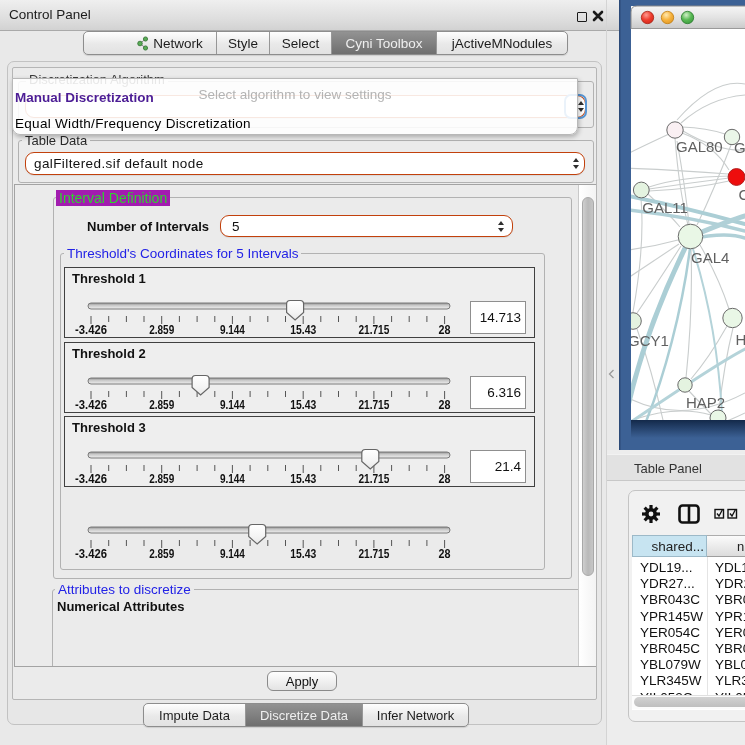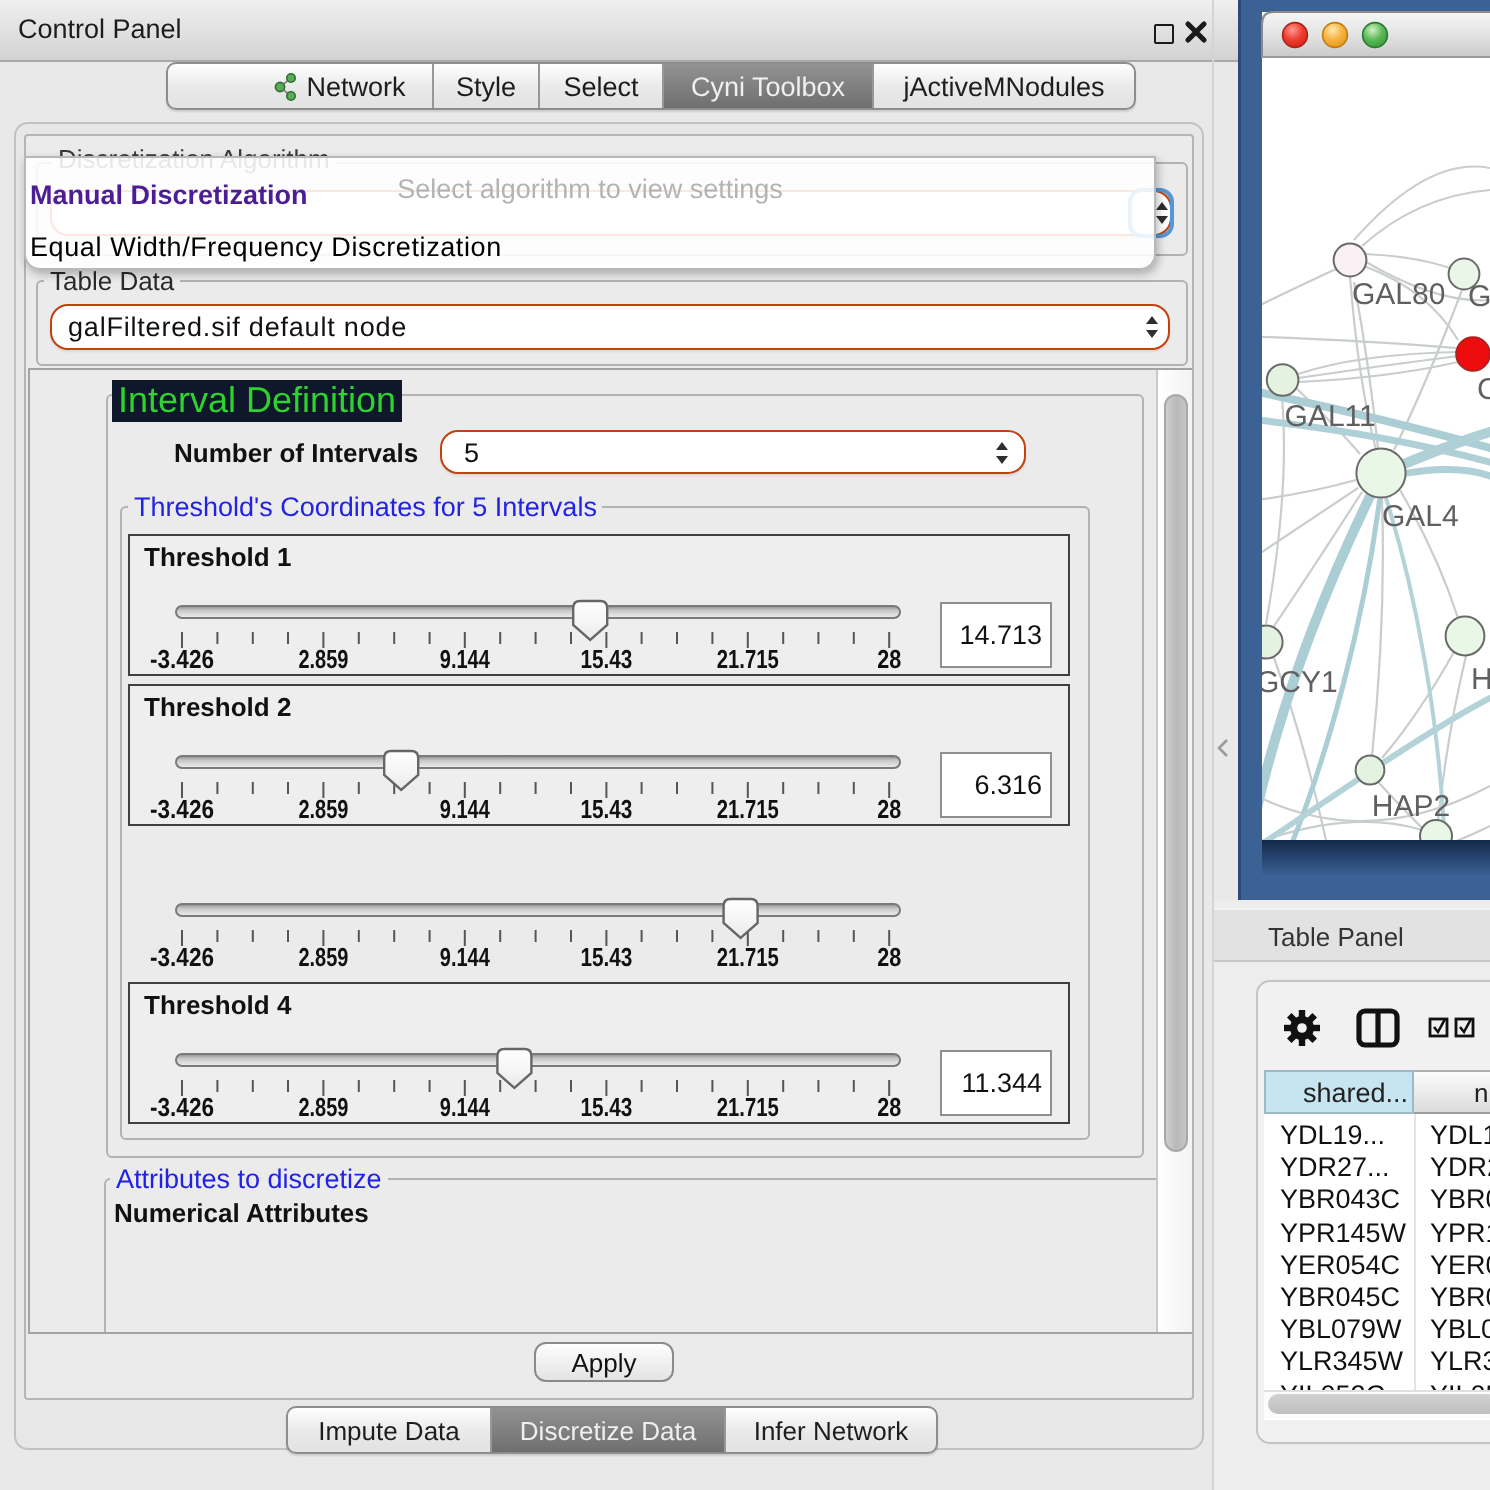--- a/index.html
+++ b/index.html
@@ -75,21 +75,21 @@
 <div class="combo" style="left:25px;top:152px;width:560px;height:23px;padding-left:8px;letter-spacing:0.4px;">galFiltered.sif default node</div>
 <div class="spinarrows" style="left:572.5px;top:158px;"></div>
 
 <div class="abs" style="left:14px;top:184px;width:582px;height:483px;border:1px solid #a3a3a3;
   box-sizing:border-box;background:#ebebeb;"></div>
 
 <div class="abs" style="left:15px;top:185px;width:563px;height:481px;overflow:hidden;">
  <div style="position:absolute;left:-15px;top:-185px;width:620px;height:745px;">
 
   <div class="grp" style="left:53px;top:197px;width:517px;height:380px;"></div>
-  <div class="grplab" style="left:56px;top:190px;background:#0f172a;color:#2fd32f;font-size:18px;">Interval Definition</div>
+  <div class="grplab" style="left:56px;top:190px;background:#a21caf;color:#2fd32f;font-size:14px;">Interval Definition</div>
   <div class="abs" style="left:87px;top:219px;font-size:13px;font-weight:bold;color:#111;">Number of Intervals</div>
   <div class="combo" style="left:220px;top:215px;width:293px;height:22px;padding-left:11px;">5</div>
   <div class="spinarrows" style="left:498px;top:221px;"></div>
 
   <div class="grp" style="left:60px;top:253px;width:483px;height:315px;"></div>
   <div class="grplab" style="left:64px;top:246px;background:#ebebeb;color:#2222e6;font-size:13.5px;">Threshold's Coordinates for 5 Intervals</div>
 
   <div class="tbox" style="top:267px;">
 <div class="tlab">Threshold 1</div>
 <div class="vbox">14.713</div>
@@ -179,20 +179,24 @@
           <line x1="356.9" y1="23" x2="356.9" y2="29" stroke="#555" stroke-width="1"></line>
           <line x1="374.6" y1="23" x2="374.6" y2="31" stroke="#555" stroke-width="1"></line>
 <text x="5.0" y="41" font-size="13" font-weight="bold" fill="#111" textLength="32" lengthAdjust="spacingAndGlyphs" font-family="Liberation Sans, sans-serif">-3.426</text>
           <text x="79.2" y="41" font-size="13" font-weight="bold" fill="#111" textLength="25" lengthAdjust="spacingAndGlyphs" font-family="Liberation Sans, sans-serif">2.859</text>
           <text x="149.9" y="41" font-size="13" font-weight="bold" fill="#111" textLength="25" lengthAdjust="spacingAndGlyphs" font-family="Liberation Sans, sans-serif">9.144</text>
           <text x="220.2" y="41" font-size="13" font-weight="bold" fill="#111" textLength="26" lengthAdjust="spacingAndGlyphs" font-family="Liberation Sans, sans-serif">15.43</text>
           <text x="288.4" y="41" font-size="13" font-weight="bold" fill="#111" textLength="31" lengthAdjust="spacingAndGlyphs" font-family="Liberation Sans, sans-serif">21.715</text>
           <text x="368.6" y="41" font-size="13" font-weight="bold" fill="#111" textLength="12" lengthAdjust="spacingAndGlyphs" font-family="Liberation Sans, sans-serif">28</text>
 <path d="M 122.1 11 Q 122.1 7.5 125.6 7.5 L 135.6 7.5 Q 139.1 7.5 139.1 11 L 139.1 19.5 L 130.6 27 L 122.1 19.5 Z" fill="url(#thg342)" stroke="#666" stroke-width="1.2"></path>
 </svg>
+<div class="tbox" style="top:416px;">
+<div class="tlab">Threshold 3</div>
+<div class="vbox">21.4</div>
+</div>
 <svg style="position:absolute;left:70px;top:442px;" width="394" height="46" viewBox="0 0 394 46">
 <defs>
             <linearGradient id="trk416" x1="0" y1="0" x2="0" y2="1">
               <stop offset="0" stop-color="#8a8a8a"></stop>
               <stop offset="0.35" stop-color="#c6c6c6"></stop>
               <stop offset="0.8" stop-color="#e3e3e3"></stop>
               <stop offset="1" stop-color="#efefef"></stop>
             </linearGradient>
 <linearGradient id="thg416" x1="0" y1="0" x2="0" y2="1">
               <stop offset="0" stop-color="#ffffff"></stop>
@@ -223,24 +227,20 @@
           <line x1="356.9" y1="23" x2="356.9" y2="29" stroke="#555" stroke-width="1"></line>
           <line x1="374.6" y1="23" x2="374.6" y2="31" stroke="#555" stroke-width="1"></line>
 <text x="5.0" y="41" font-size="13" font-weight="bold" fill="#111" textLength="32" lengthAdjust="spacingAndGlyphs" font-family="Liberation Sans, sans-serif">-3.426</text>
           <text x="79.2" y="41" font-size="13" font-weight="bold" fill="#111" textLength="25" lengthAdjust="spacingAndGlyphs" font-family="Liberation Sans, sans-serif">2.859</text>
           <text x="149.9" y="41" font-size="13" font-weight="bold" fill="#111" textLength="25" lengthAdjust="spacingAndGlyphs" font-family="Liberation Sans, sans-serif">9.144</text>
           <text x="220.2" y="41" font-size="13" font-weight="bold" fill="#111" textLength="26" lengthAdjust="spacingAndGlyphs" font-family="Liberation Sans, sans-serif">15.43</text>
           <text x="288.4" y="41" font-size="13" font-weight="bold" fill="#111" textLength="31" lengthAdjust="spacingAndGlyphs" font-family="Liberation Sans, sans-serif">21.715</text>
           <text x="368.6" y="41" font-size="13" font-weight="bold" fill="#111" textLength="12" lengthAdjust="spacingAndGlyphs" font-family="Liberation Sans, sans-serif">28</text>
 <path d="M 291.8 11 Q 291.8 7.5 295.3 7.5 L 305.3 7.5 Q 308.8 7.5 308.8 11 L 308.8 19.5 L 300.3 27 L 291.8 19.5 Z" fill="url(#thg416)" stroke="#666" stroke-width="1.2"></path>
 </svg>
-<div class="tbox" style="top:491px;">
-<div class="tlab">Threshold 4</div>
-<div class="vbox">11.344</div>
-</div>
 <svg style="position:absolute;left:70px;top:517px;" width="394" height="46" viewBox="0 0 394 46">
 <defs>
             <linearGradient id="trk491" x1="0" y1="0" x2="0" y2="1">
               <stop offset="0" stop-color="#8a8a8a"></stop>
               <stop offset="0.35" stop-color="#c6c6c6"></stop>
               <stop offset="0.8" stop-color="#e3e3e3"></stop>
               <stop offset="1" stop-color="#efefef"></stop>
             </linearGradient>
 <linearGradient id="thg491" x1="0" y1="0" x2="0" y2="1">
               <stop offset="0" stop-color="#ffffff"></stop>

